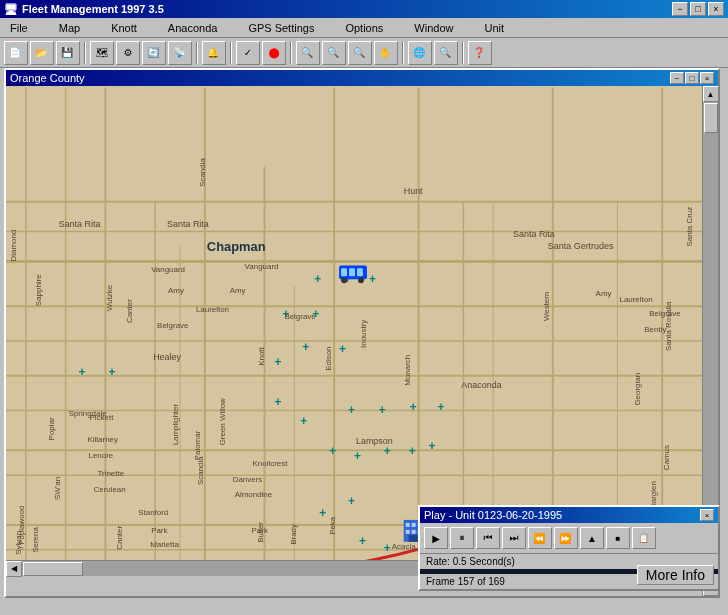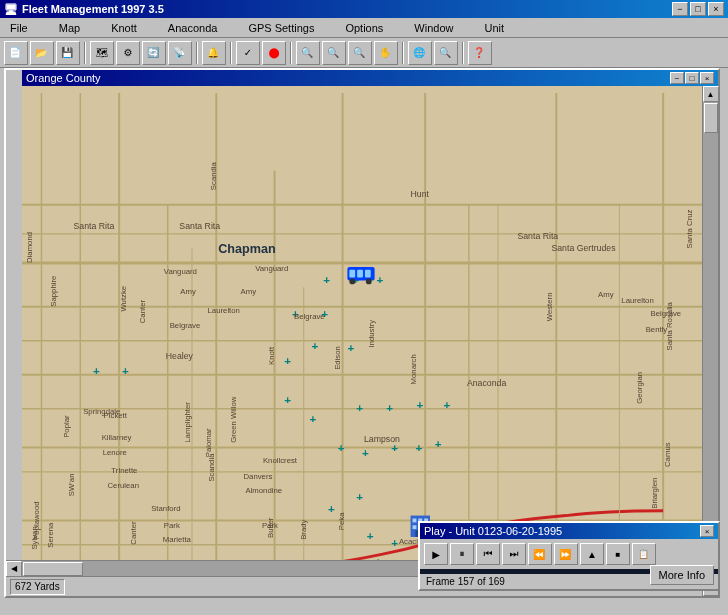--- a/index.html
+++ b/index.html
@@ -68,21 +68,20 @@
 
     
     .map-window {
       position: absolute;
       top: 0; left: 0;
       width: 720px;
       height: 510px;
       background: #c0c0c0;
       border: 2px solid;
       border-color: #ffffff #808080 #808080 #ffffff;
-      padding-left: 16px;
     }
     .map-window-title {
       background: linear-gradient(to right, #000080, #1084d0);
       color: white;
       height: 16px;
       display: flex;
       align-items: center;
       padding: 0 4px;
       justify-content: space-between;
       font-size: 11px;
@@ -182,21 +181,21 @@
 
     
     .more-info-btn {
       position: absolute;
       bottom: 4px;
       right: 4px;
       padding: 2px 8px;
       background: #c0c0c0;
       border: 1px solid; border-color: #ffffff #808080 #808080 #ffffff;
       cursor: pointer;
-      font-size: 11px;
+      font-size: 14px;
       height: 20px;
       display: flex; align-items: center;
     }
   </style>
 </head>
 <body>
 
 <div class="title-bar">
   <div class="title-bar-text">
     <span>🖥</span>
@@ -481,42 +480,40 @@
     </div>
 
     <div class="map-scroll-bottom">
       <div class="scroll-arrow-h">◀</div>
       <div class="scroll-track-h">
         <div class="scroll-thumb-h"></div>
       </div>
       <div class="scroll-arrow-h">▶</div>
     </div>
 
-    <div style="position:absolute; bottom:0; left:0; right:16px; height:20px; background:#c0c0c0; border-top:1px solid #808080; display:flex; align-items:center; gap:4px; padding:0 4px;">
-      <div class="status-segment">
-        <span>672 Yards</span>
-      </div>
-    </div>
   </div>
 
   <div class="play-panel" style="bottom:24px; right:8px;text-align:center;">
     <div class="play-panel-title">
       <span>Play - Unit 0123-06-20-1995</span>
       <div class="map-window-btn">×</div>
     </div>
     <div class="play-panel-controls">
       <div class="play-btn">▶</div>
       <div class="play-btn">⏸</div>
       <div class="play-btn">⏮</div>
       <div class="play-btn">⏭</div>
       <div class="play-btn">⏪</div>
       <div class="play-btn">⏩</div>
       <div class="play-btn">▲</div>
       <div class="play-btn" style="font-size:8px;">■</div>
       <div class="play-btn" style="font-size:9px;">📋</div>
     </div>
+    <div style="border-top:1px solid #808080; display:flex; justify-content:space-between; align-items:center; padding:2px 6px; font-size:10px;">
+      <span>Rate: 0.5 Second(s)</span>
+    </div>
     <div style="display:flex; justify-content:space-between; align-items:center; padding:2px 6px; font-size:10px; border-top:5px solid #0f172a;">
       <span>Frame 157 of 169</span>
       <div class="more-info-btn">More Info</div>
     </div>
   </div>
 
 </div>
 
 </body></html>

